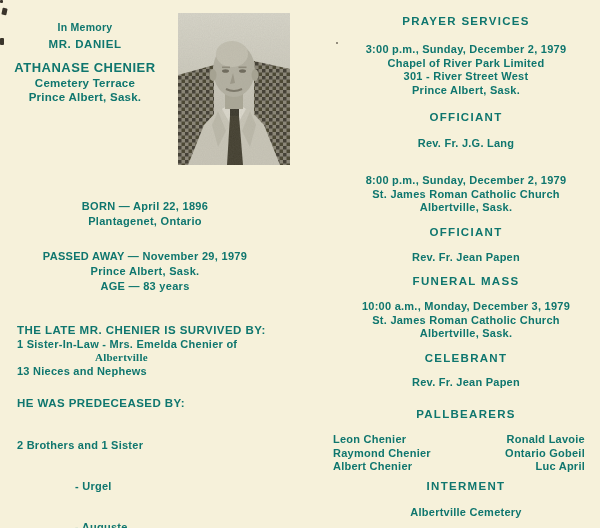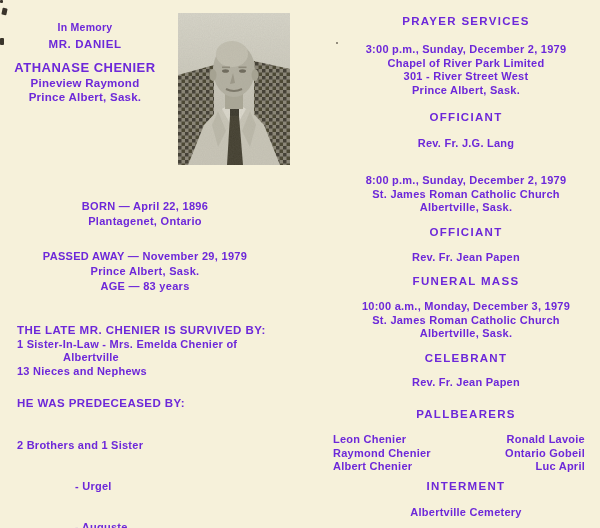--- a/index.html
+++ b/index.html
@@ -28,21 +28,21 @@
   .memorial .m2{margin-top:2px;line-height:13px;}
   .memorial .m3{margin-top:3px;line-height:14px;letter-spacing:0.6px;}
   .memorial .m4{margin-top:9px;line-height:15px;}
   .memorial .m5{margin-top:1px;line-height:14px;}
   .memorial .m6{line-height:14px;}
   .photo{left:178px;top:13px;width:112px;height:152px;}
   .photo svg{display:block;}
   .born{left:0;top:199px;width:290px;}
   .passed{left:0;top:249px;width:290px;}
   .survived{left:17px;top:324px;width:272px;}
-  .survived .indent{margin-left:46px;}
+  .survived .indent{margin-left:78px;font-family:Liberation Serif, serif;}
   .predeceased{left:17px;top:397px;width:272px;}
   .predeceased .item{margin-left:58px;}
   .predeceased .ln{line-height:13.2px;margin-top:28px;}
 
   
   .rcol{left:330px;width:272px;}
   .t-prayer{top:15px;}  .t-svc1{top:43px;}
   .t-off1h{top:111px;}  .t-off1{top:137px;}
   .t-svc2{top:174px;}   .t-off2h{top:226px;} .t-off2{top:251px;}
   .t-massh{top:275px;}  .t-mass{top:300px;}
@@ -56,32 +56,32 @@
   
   .speck{position:absolute;background:#3a352b;border-radius:1px;}
   .sp1{left:2px;top:8px;width:5px;height:7px;transform:rotate(12deg);}
   .sp2{left:0;top:38px;width:4px;height:7px;}
   .sp3{left:0;top:0;width:3px;height:3px;}
   .sp4{left:336px;top:42px;width:2px;height:2px;opacity:.7;}
 </style>
 </head>
 <body>
 
-<div class="page" style="background: rgb(246, 241, 218); color: #6d28d9;">
+<div class="page" style="background: rgb(246, 241, 218); color: #0f766e;">
 
   <div class="speck sp1"></div>
   <div class="speck sp2"></div>
   <div class="speck sp3"></div>
   <div class="speck sp4"></div>
 
   <div class="blk memorial">
     <div class="ln sml m1">In Memory</div>
     <div class="ln med m3">MR. DANIEL</div>
     <div class="ln big m4">ATHANASE CHENIER</div>
-    <div class="ln med m5">Pineview Raymond</div>
+    <div class="ln med m5">Cemetery Terrace</div>
     <div class="ln med m6">Prince Albert, Sask.</div>
   </div>
 
   <div class="blk photo">
     <svg width="112" height="152" viewBox="0 0 112 152" xmlns="http://www.w3.org/2000/svg">
       <defs>
         <linearGradient id="wall" x1="0" y1="0" x2="0" y2="1">
           <stop offset="0" stop-color="#d7d5c9"></stop>
           <stop offset="1" stop-color="#bdbaac"></stop>
         </linearGradient>

